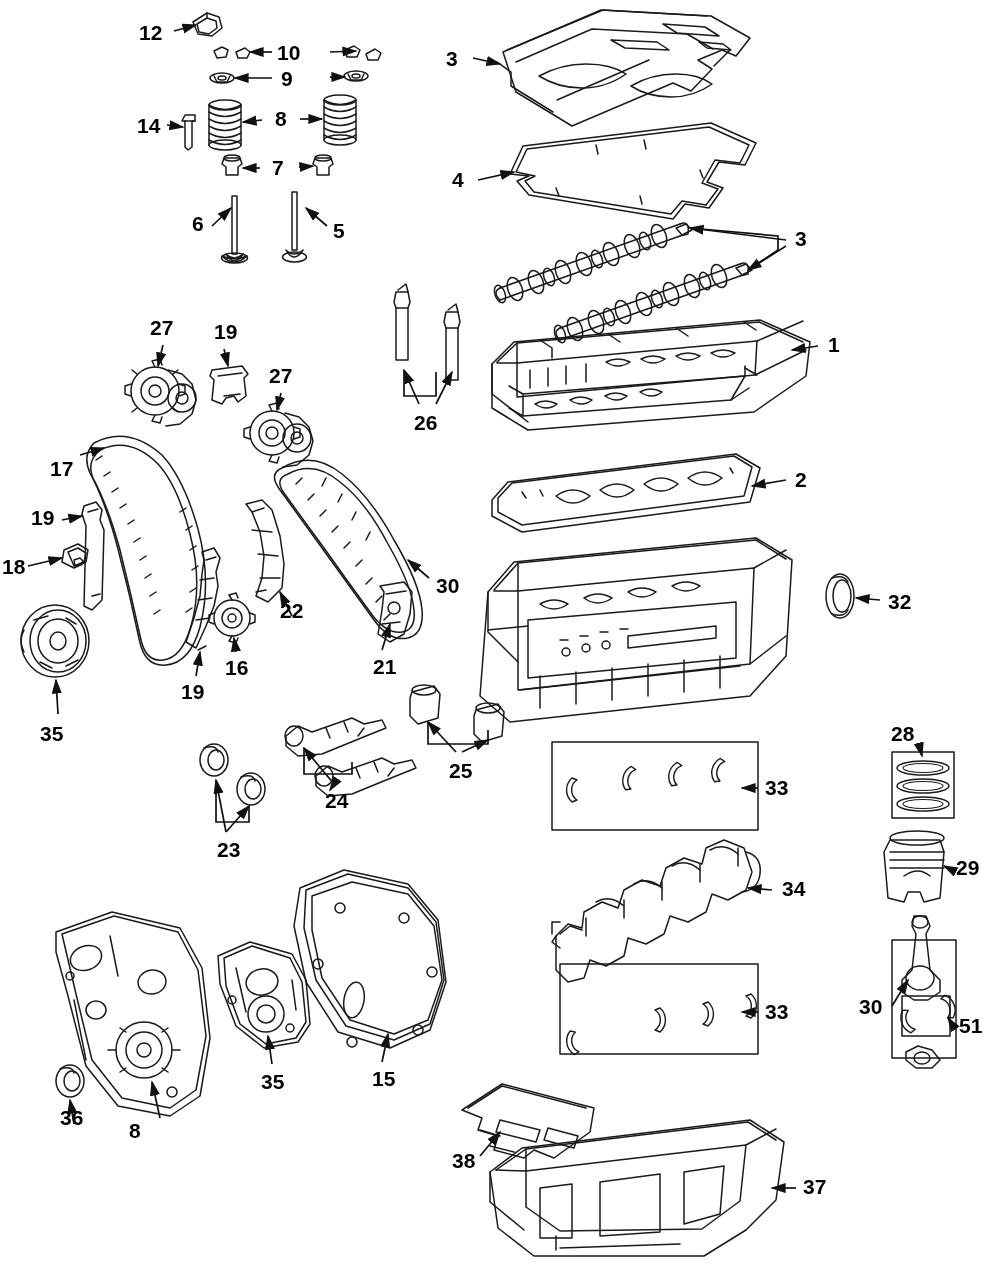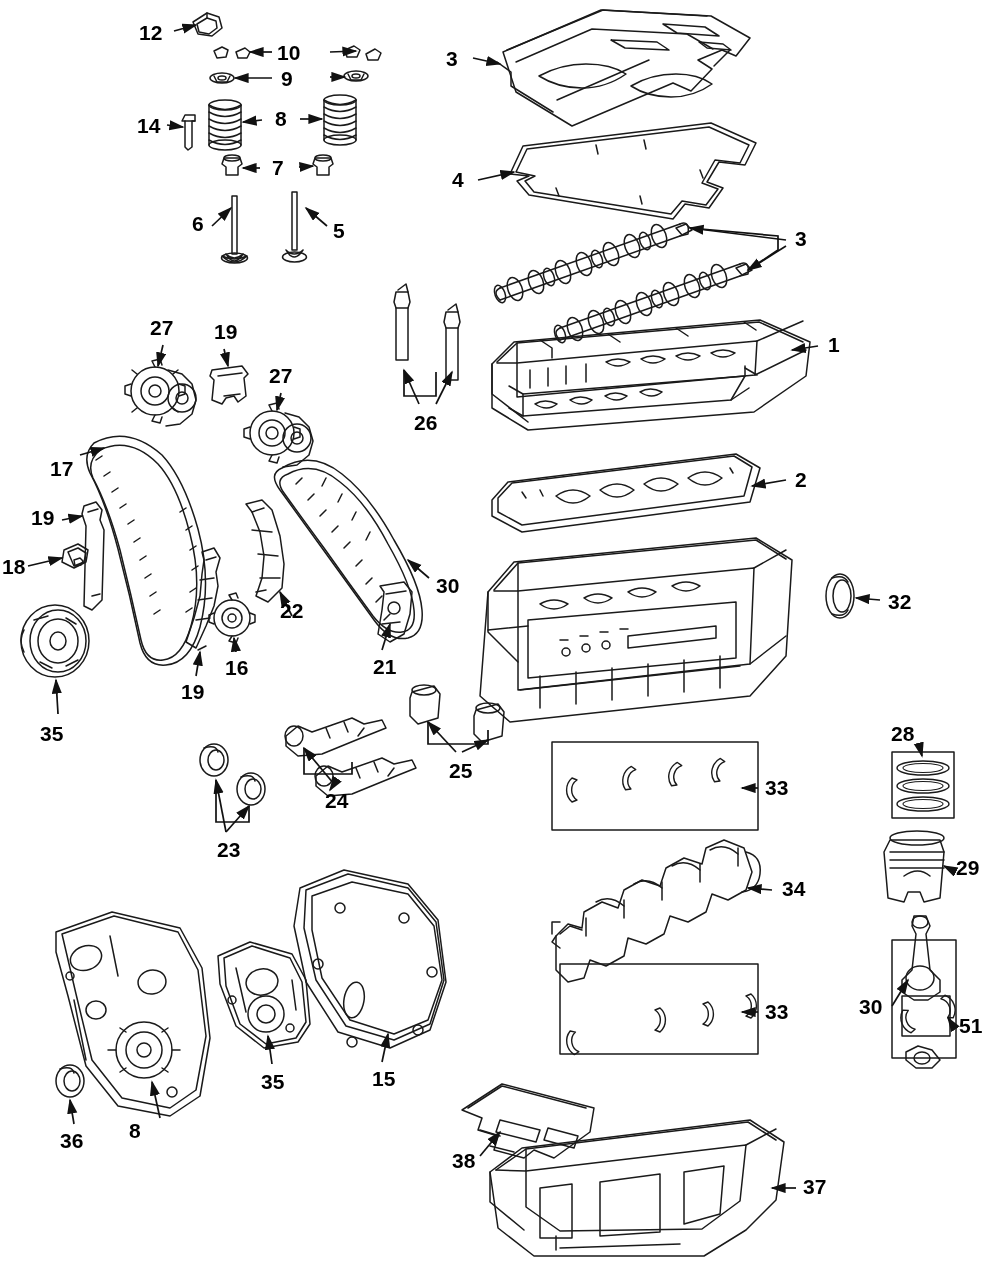--- a/index.html
+++ b/index.html
@@ -589,17 +589,17 @@
   <div class="callout" style="left:891px;top:723px">28</div>
   <div class="callout" style="left:765px;top:777px">33</div>
   <div class="callout" style="left:782px;top:878px">34</div>
   <div class="callout" style="left:956px;top:857px">29</div>
   <div class="callout" style="left:859px;top:996px">30</div>
   <div class="callout" style="left:959px;top:1015px">51</div>
   <div class="callout" style="left:765px;top:1001px">33</div>
   <div class="callout" style="left:261px;top:1071px">35</div>
   <div class="callout" style="left:372px;top:1068px">15</div>
   <div class="callout" style="left:129px;top:1120px">8</div>
-  <div class="callout" style="left:60px;top:1130px">36</div>
+  <div class="callout" style="left:60px;top:1107px">36</div>
   <div class="callout" style="left:452px;top:1150px">38</div>
   <div class="callout" style="left:803px;top:1176px">37</div>
 
 </div>
 
 </body></html>

